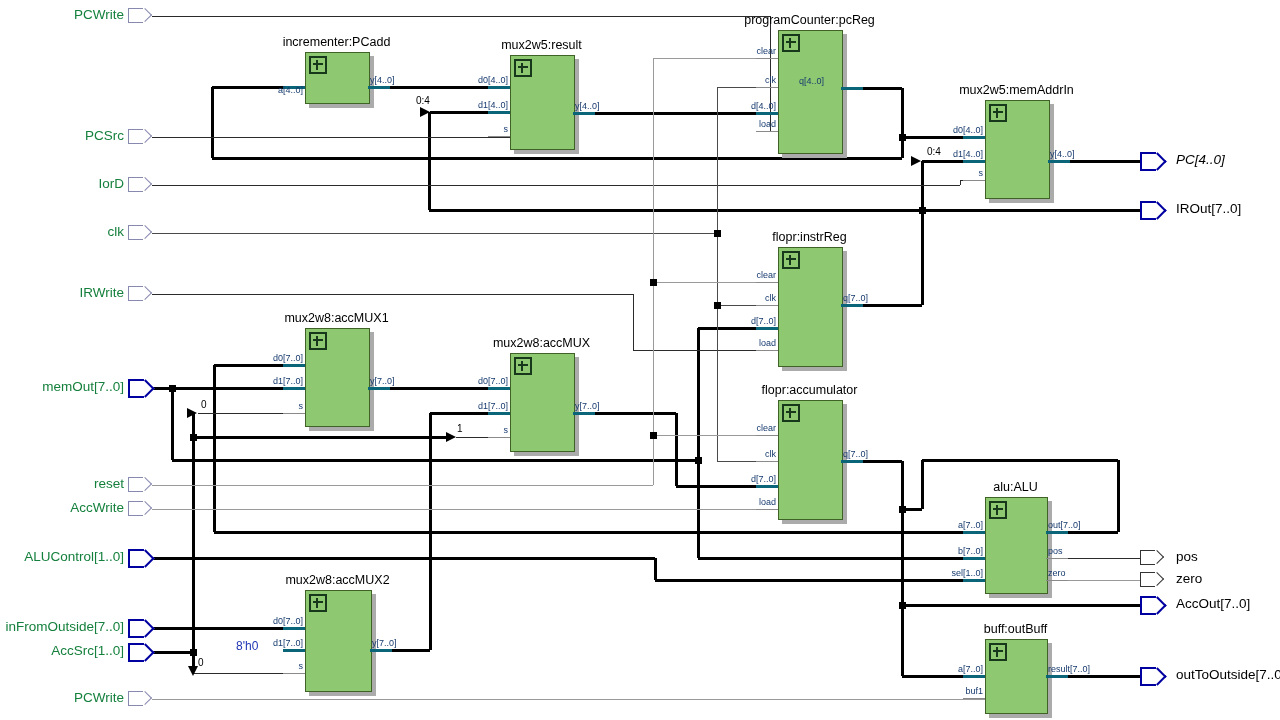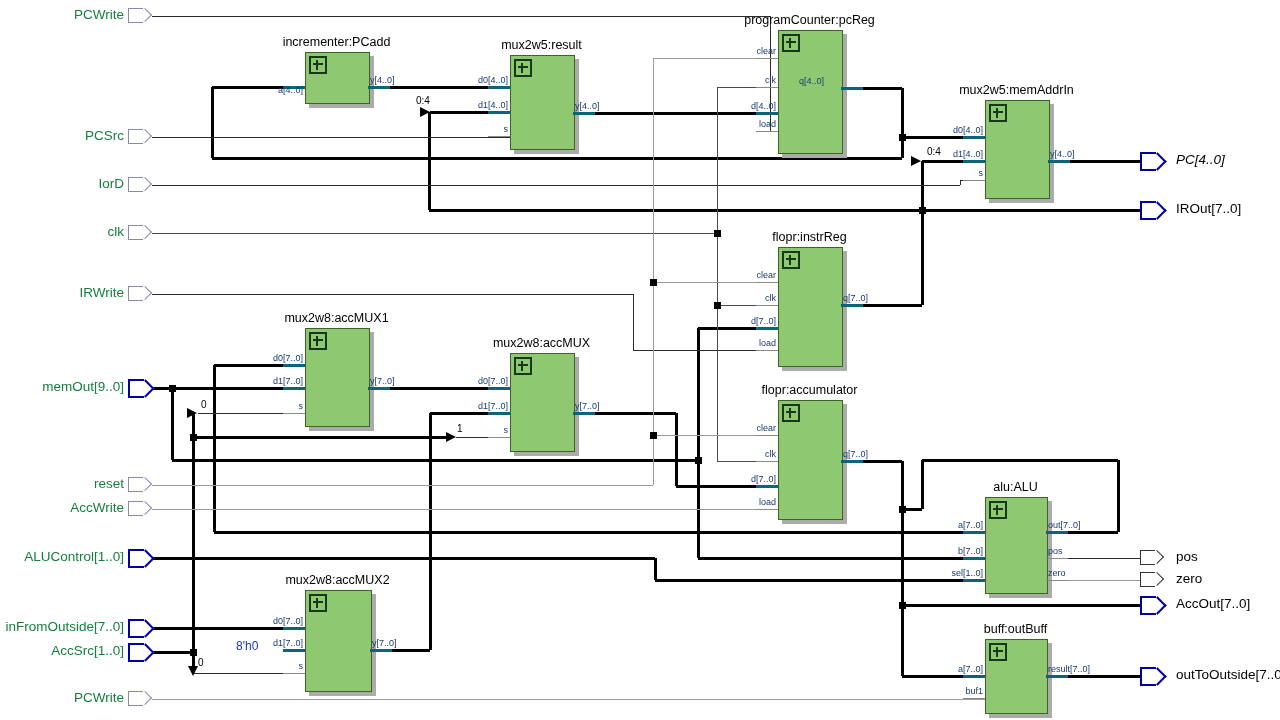--- a/index.html
+++ b/index.html
@@ -279,21 +279,21 @@
     <div class="inlabel" style="top: 224px;">clk</div>
     <div class="port" style="left: 128px; top: 286px;">
       <div class="pb" style="width: 14px; height: 13px; border-top: 1px solid rgb(136, 137, 176); border-bottom: 1px solid rgb(136, 137, 176); border-left: 1px solid rgb(136, 137, 176);"></div>
       <div class="pt" style="width: 9px; height: 9px; left: 11.5px; top: 2px; border-top: 1px solid rgb(136, 137, 176); border-right: 1px solid rgb(136, 137, 176);"></div>
     </div>
     <div class="inlabel" style="top: 285px;">IRWrite</div>
     <div class="port" style="left: 128px; top: 379px;">
       <div class="pb" style="width: 14px; height: 15px; border-top: 2px solid rgb(0, 0, 160); border-bottom: 2px solid rgb(0, 0, 160); border-left: 2px solid rgb(0, 0, 160);"></div>
       <div class="pt" style="width: 11px; height: 11px; left: 10.5px; top: 3px; border-top: 2px solid rgb(0, 0, 160); border-right: 2px solid rgb(0, 0, 160);"></div>
     </div>
-    <div class="inlabel" style="top: 379px;">memOut[9..0]</div>
+    <div class="inlabel" style="top: 379px;">memOut[7..0]</div>
     <div class="port" style="left: 128px; top: 477px;">
       <div class="pb" style="width: 14px; height: 13px; border-top: 1px solid rgb(136, 137, 176); border-bottom: 1px solid rgb(136, 137, 176); border-left: 1px solid rgb(136, 137, 176);"></div>
       <div class="pt" style="width: 9px; height: 9px; left: 11.5px; top: 2px; border-top: 1px solid rgb(136, 137, 176); border-right: 1px solid rgb(136, 137, 176);"></div>
     </div>
     <div class="inlabel" style="top: 476px;">reset</div>
     <div class="port" style="left: 128px; top: 501px;">
       <div class="pb" style="width: 14px; height: 13px; border-top: 1px solid rgb(136, 137, 176); border-bottom: 1px solid rgb(136, 137, 176); border-left: 1px solid rgb(136, 137, 176);"></div>
       <div class="pt" style="width: 9px; height: 9px; left: 11.5px; top: 2px; border-top: 1px solid rgb(136, 137, 176); border-right: 1px solid rgb(136, 137, 176);"></div>
     </div>
     <div class="inlabel" style="top: 500px;">AccWrite</div>

